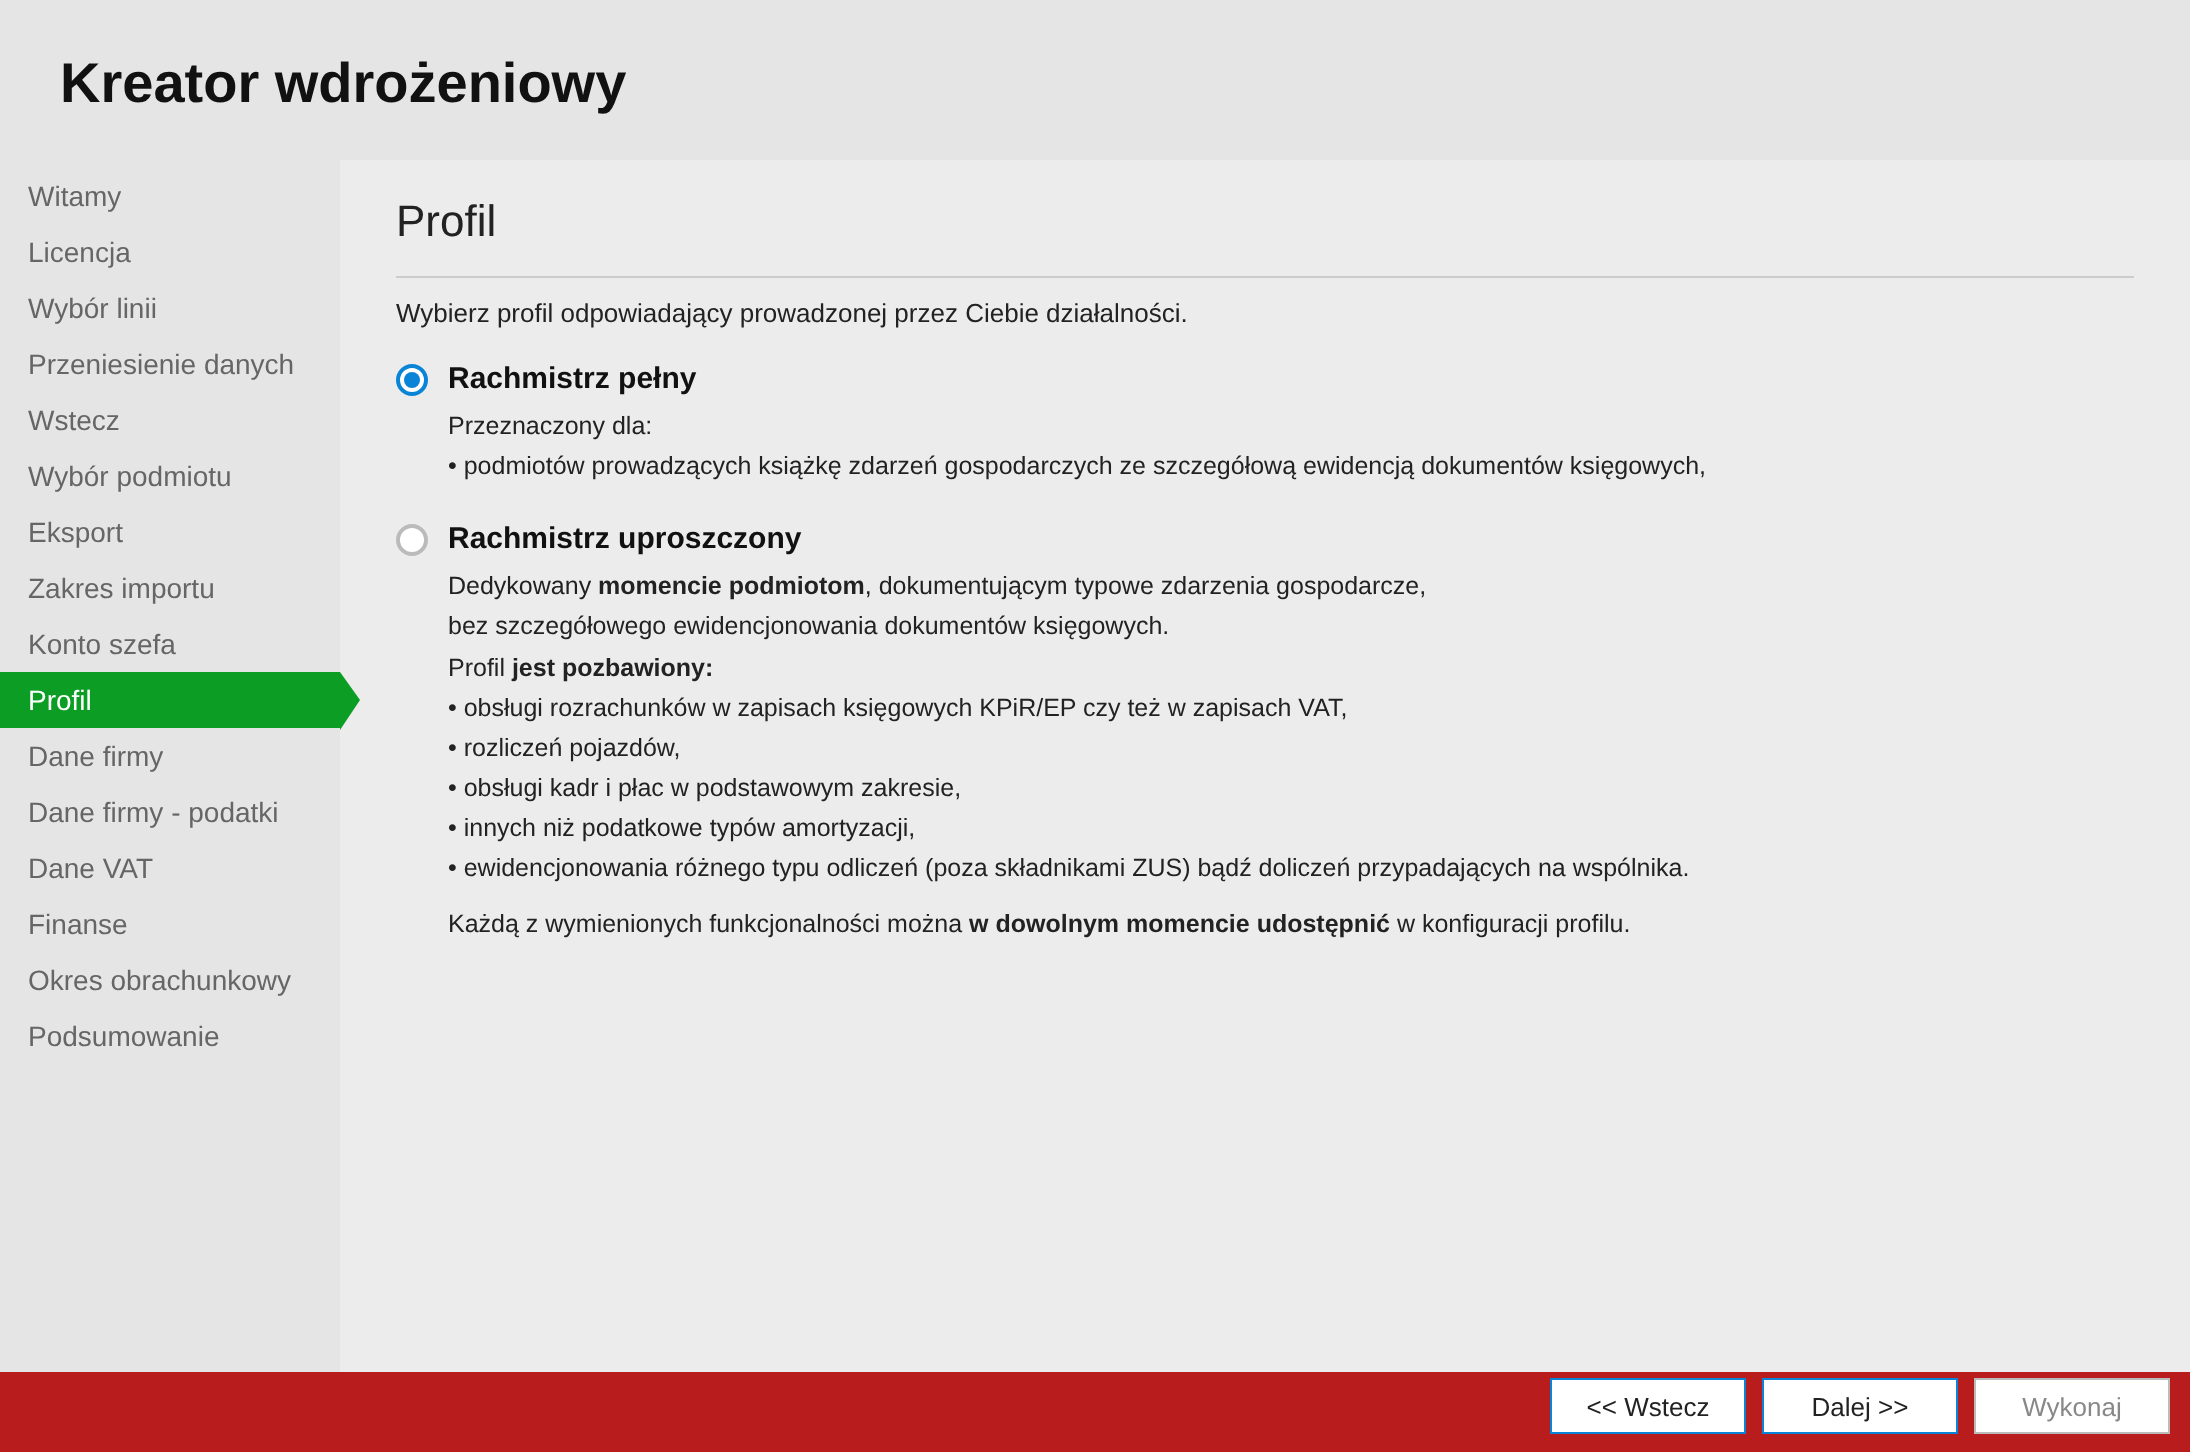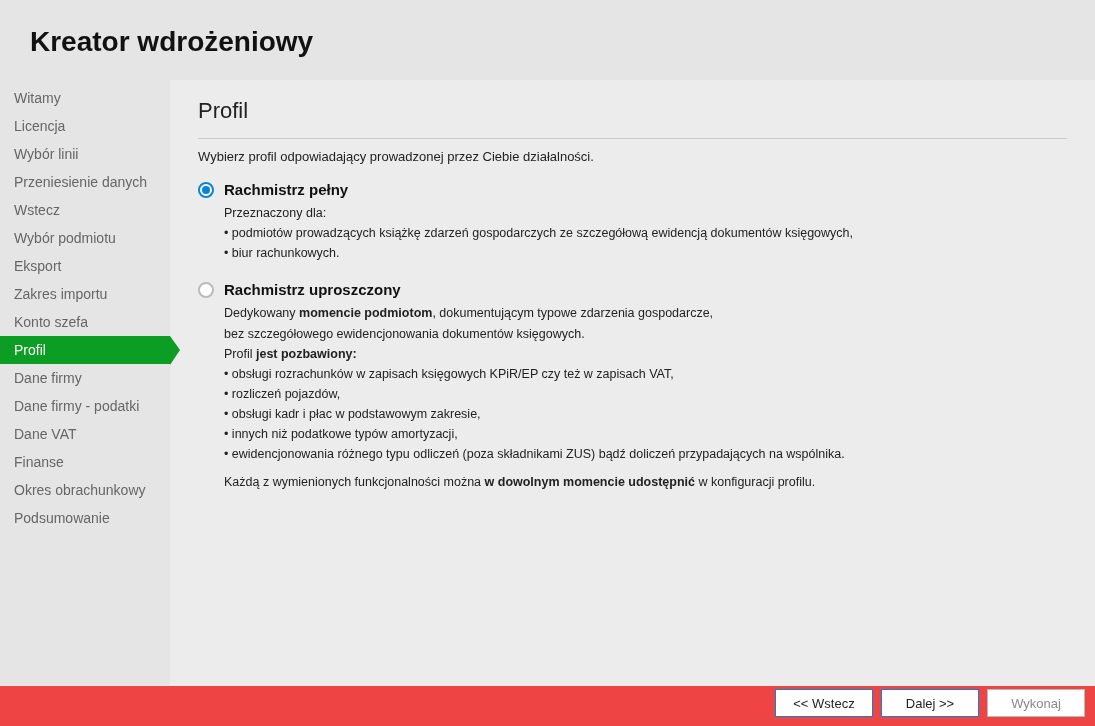--- a/index.html
+++ b/index.html
@@ -116,21 +116,21 @@
   .opt-body p { margin: 2px 0; }
   .footer {
     position: absolute;
     bottom: 0; left: 0; right: 0;
     height: 40px;
     display: flex;
     justify-content: flex-end;
     align-items: center;
     gap: 8px;
     padding: 0 10px 6px 0;
-    background: #ef4444;
+    background: #b91c1c;
   }
   .btn {
     min-width: 98px;
     height: 28px;
     background: #fff;
     border: 1px solid #0a84d6;
     color: #222;
     font-size: 13px;
     cursor: pointer;
     display: inline-flex;
@@ -176,21 +176,20 @@
     <hr class="hr">
     <div class="instr">Wybierz profil odpowiadający prowadzonej przez Ciebie działalności.</div>
 
     <div class="opt">
       <span class="radio selected"></span>
       <span class="opt-label">Rachmistrz pełny</span>
     </div>
     <div class="opt-body">
       <p>Przeznaczony dla:</p>
       <p>• podmiotów prowadzących książkę zdarzeń gospodarczych ze szczegółową ewidencją dokumentów księgowych,</p>
-      <p>• biur rachunkowych.</p>
     </div>
 
     <div class="opt">
       <span class="radio"></span>
       <span class="opt-label">Rachmistrz uproszczony</span>
     </div>
     <div class="opt-body">
       <p>
         <span>Dedykowany </span><b>momencie podmiotom</b><span>, dokumentującym typowe zdarzenia gospodarcze,</span>
       </p>

